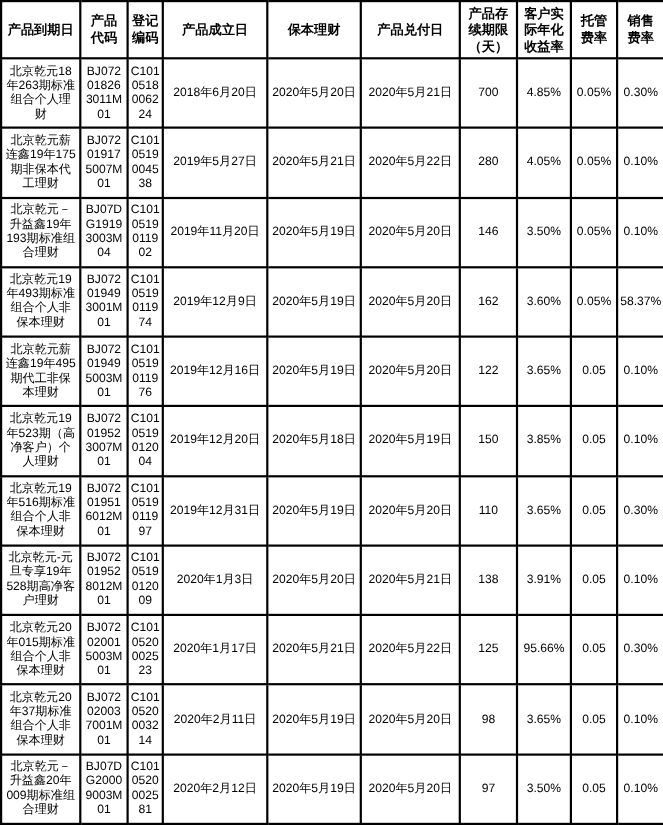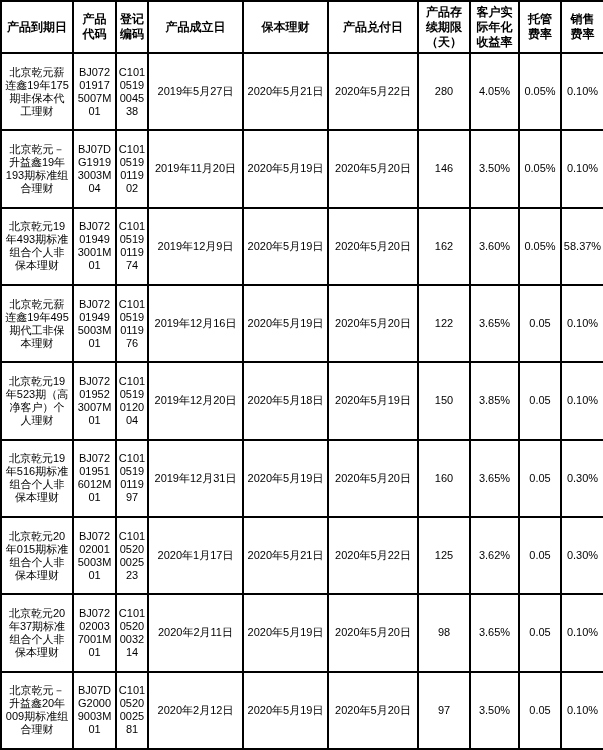--- a/index.html
+++ b/index.html
@@ -81,20 +81,41 @@
       <th>客户实
 际年化
 收益率</th>
       <th>托管
 费率</th>
       <th>销售
 费率</th>
     </tr>
   </thead>
   <tbody>
+  <tr>
+    <td class="c-name">北京乾元18
+年263期标准
+组合个人理
+财</td>
+    <td class="c-code">BJ072
+01826
+3011M
+01</td>
+    <td class="c-code">C101
+0518
+0062
+24</td>
+    <td class="c-date">2018年6月20日</td>
+    <td class="c-date">2020年5月20日</td>
+    <td class="c-date">2020年5月21日</td>
+    <td class="c-num">700</td>
+    <td class="c-num">4.85%</td>
+    <td class="c-num">0.05%</td>
+    <td class="c-num">0.30%</td>
+  </tr>
 
   <tr>
     <td class="c-name">北京乾元薪
 连鑫19年175
 期非保本代
 工理财</td>
     <td class="c-code">BJ072
 01917
 5007M
 01</td>
@@ -208,45 +229,66 @@
 01951
 6012M
 01</td>
     <td class="c-code">C101
 0519
 0119
 97</td>
     <td class="c-date">2019年12月31日</td>
     <td class="c-date">2020年5月19日</td>
     <td class="c-date">2020年5月20日</td>
-    <td class="c-num">160</td>
+    <td class="c-num">110</td>
     <td class="c-num">3.65%</td>
     <td class="c-num">0.05</td>
     <td class="c-num">0.30%</td>
   </tr>
 
+  <tr>
+    <td class="c-name">北京乾元-元
+旦专享19年
+528期高净客
+户理财</td>
+    <td class="c-code">BJ072
+01952
+8012M
+01</td>
+    <td class="c-code">C101
+0519
+0120
+09</td>
+    <td class="c-date">2020年1月3日</td>
+    <td class="c-date">2020年5月20日</td>
+    <td class="c-date">2020年5月21日</td>
+    <td class="c-num">138</td>
+    <td class="c-num">3.91%</td>
+    <td class="c-num">0.05</td>
+    <td class="c-num">0.10%</td>
+  </tr>
 
   <tr>
     <td class="c-name">北京乾元20
 年015期标准
 组合个人非
 保本理财</td>
     <td class="c-code">BJ072
 02001
 5003M
 01</td>
     <td class="c-code">C101
 0520
 0025
 23</td>
     <td class="c-date">2020年1月17日</td>
     <td class="c-date">2020年5月21日</td>
     <td class="c-date">2020年5月22日</td>
     <td class="c-num">125</td>
-    <td class="c-num">3.62%</td>
+    <td class="c-num">95.66%</td>
     <td class="c-num">0.05</td>
     <td class="c-num">0.30%</td>
   </tr>
 
   <tr>
     <td class="c-name">北京乾元20
 年37期标准
 组合个人非
 保本理财</td>
     <td class="c-code">BJ072

